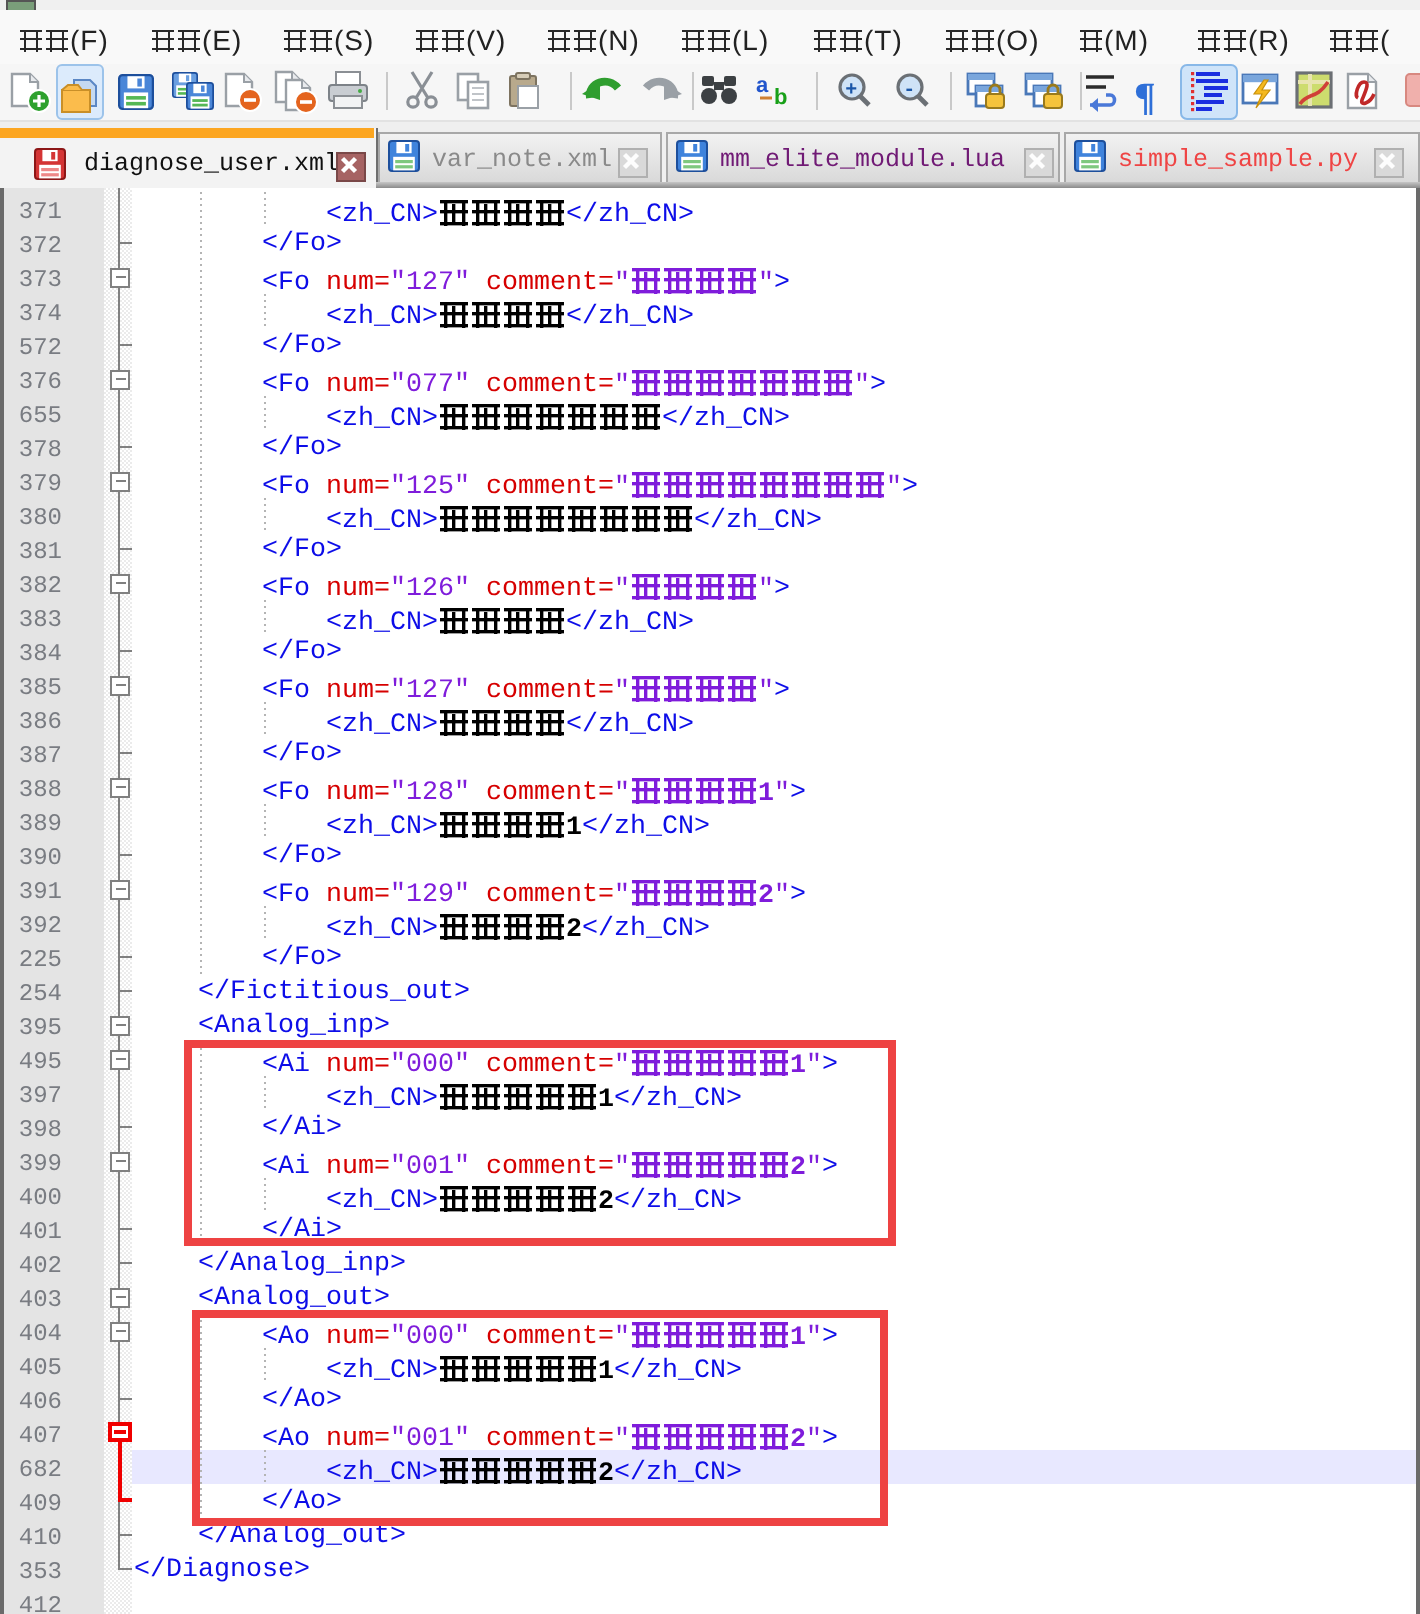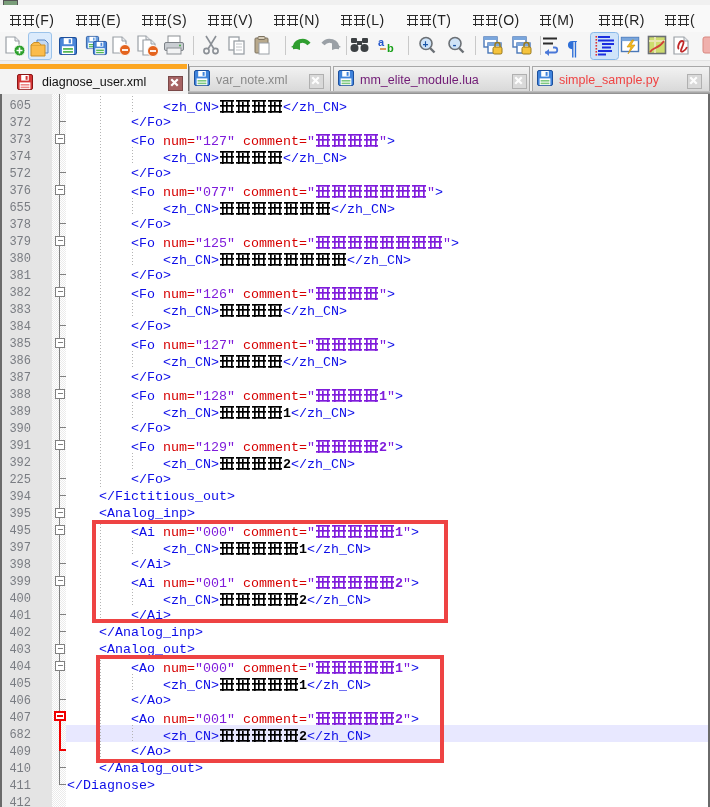--- a/index.html
+++ b/index.html
@@ -18,21 +18,21 @@
  background-size:11px 1.4px,11px 1.4px,11px 1.4px,1.4px 11px,1.4px 11px;
  background-position:0 0,0 4.8px,0 9.6px,2px 0,8.6px 0;}
 
 #titlebar {position:absolute;left:0;top:0;width:710px;height:5px;background:#f0f0f0}
 #menubar {position:absolute;left:0;top:5px;width:710px;height:27px;background:#f9f9f9}
 .mi {position:absolute;top:6.5px;font-size:14px;color:#222;letter-spacing:0.5px}
 .ml {font-family:"Liberation Sans"}
 #toolbar {position:absolute;left:0;top:32px;width:710px;height:28px;background:#f6f6f6;border-bottom:1px solid #e2e2e2}
 .tsep {position:absolute;top:36px;width:1px;height:19px;background:#c9c9c9}
 #tabbar {position:absolute;left:0;top:61px;width:710px;height:33px;background:#efefef}
-.tabtxt {position:absolute;font-family:Liberation Sans, sans-serif;font-size:12.5px}
+.tabtxt {position:absolute;font-family:Liberation Mono, monospace;font-size:12.5px}
 #tabline {position:absolute;left:188px;top:91px;width:522px;height:3px;background:linear-gradient(#c6c6c6,#8a8a8a)}
 
 #editor {position:absolute;left:0;top:94px;width:710px;height:713px;background:#fff}
 #lborder {position:absolute;left:0;top:94px;width:2px;height:713px;background:#6a6a6a}
 #rborder {position:absolute;left:708px;top:94px;width:2px;height:713px;background:#6a6a6a}
 #nummargin {position:absolute;left:2px;top:94px;width:50px;height:713px;background:#e4e4e4}
 #foldmargin {position:absolute;left:52px;top:94px;width:14px;height:713px;
  background-image:repeating-conic-gradient(#fff 0% 25%, #ebebeb 0% 50%);background-size:2px 2px}
 #caretline {position:absolute;left:66px;top:725px;width:642px;height:17px;background:#e8e8ff}
 #nums {position:absolute;left:9px;top:98px;width:22px;text-align:right;
@@ -307,21 +307,21 @@
 <div class="fb" style="top:439.5px"></div>
 <div class="fb" style="top:507.5px"></div>
 <div class="fb" style="top:524.5px"></div>
 <div class="fb" style="top:575.5px"></div>
 <div class="fb" style="top:643.5px"></div>
 <div class="fb" style="top:660.5px"></div>
 <div class="fbr" style="top:711px"></div>
 <div class="fvr" style="top:721px;height:29px"></div>
 <div class="ftr" style="top:749px"></div>
 <div id="nums">
-    <div class="ln">605</div>
+    <div class="ln">371</div>
     <div class="ln">372</div>
     <div class="ln">373</div>
     <div class="ln">374</div>
     <div class="ln">572</div>
     <div class="ln">376</div>
     <div class="ln">655</div>
     <div class="ln">378</div>
     <div class="ln">379</div>
     <div class="ln">380</div>
     <div class="ln">381</div>
@@ -330,34 +330,34 @@
     <div class="ln">384</div>
     <div class="ln">385</div>
     <div class="ln">386</div>
     <div class="ln">387</div>
     <div class="ln">388</div>
     <div class="ln">389</div>
     <div class="ln">390</div>
     <div class="ln">391</div>
     <div class="ln">392</div>
     <div class="ln">225</div>
-    <div class="ln">394</div>
+    <div class="ln">254</div>
     <div class="ln">395</div>
     <div class="ln">495</div>
     <div class="ln">397</div>
     <div class="ln">398</div>
     <div class="ln">399</div>
     <div class="ln">400</div>
     <div class="ln">401</div>
     <div class="ln">402</div>
     <div class="ln">403</div>
     <div class="ln">404</div>
     <div class="ln">405</div>
     <div class="ln">406</div>
     <div class="ln">407</div>
     <div class="ln">682</div>
     <div class="ln">409</div>
     <div class="ln">410</div>
-    <div class="ln">411</div>
+    <div class="ln">353</div>
     <div class="ln">412</div>
   </div>
 <div id="code"><div class="ln">            <span class="t">&lt;zh_CN&gt;</span><span class="k"><i class="z"></i><i class="z"></i><i class="z"></i><i class="z"></i></span><span class="t">&lt;/zh_CN&gt;</span></div><div class="ln">        <span class="t">&lt;/Fo&gt;</span></div><div class="ln">        <span class="t">&lt;Fo </span><span class="a">num</span><span class="a">=</span><span class="s">"127"</span> <span class="a">comment</span><span class="a">=</span><span class="s">"<i class="z"></i><i class="z"></i><i class="z"></i><i class="z"></i>"</span><span class="t">&gt;</span></div><div class="ln">            <span class="t">&lt;zh_CN&gt;</span><span class="k"><i class="z"></i><i class="z"></i><i class="z"></i><i class="z"></i></span><span class="t">&lt;/zh_CN&gt;</span></div><div class="ln">        <span class="t">&lt;/Fo&gt;</span></div><div class="ln">        <span class="t">&lt;Fo </span><span class="a">num</span><span class="a">=</span><span class="s">"077"</span> <span class="a">comment</span><span class="a">=</span><span class="s">"<i class="z"></i><i class="z"></i><i class="z"></i><i class="z"></i><i class="z"></i><i class="z"></i><i class="z"></i>"</span><span class="t">&gt;</span></div><div class="ln">            <span class="t">&lt;zh_CN&gt;</span><span class="k"><i class="z"></i><i class="z"></i><i class="z"></i><i class="z"></i><i class="z"></i><i class="z"></i><i class="z"></i></span><span class="t">&lt;/zh_CN&gt;</span></div><div class="ln">        <span class="t">&lt;/Fo&gt;</span></div><div class="ln">        <span class="t">&lt;Fo </span><span class="a">num</span><span class="a">=</span><span class="s">"125"</span> <span class="a">comment</span><span class="a">=</span><span class="s">"<i class="z"></i><i class="z"></i><i class="z"></i><i class="z"></i><i class="z"></i><i class="z"></i><i class="z"></i><i class="z"></i>"</span><span class="t">&gt;</span></div><div class="ln">            <span class="t">&lt;zh_CN&gt;</span><span class="k"><i class="z"></i><i class="z"></i><i class="z"></i><i class="z"></i><i class="z"></i><i class="z"></i><i class="z"></i><i class="z"></i></span><span class="t">&lt;/zh_CN&gt;</span></div><div class="ln">        <span class="t">&lt;/Fo&gt;</span></div><div class="ln">        <span class="t">&lt;Fo </span><span class="a">num</span><span class="a">=</span><span class="s">"126"</span> <span class="a">comment</span><span class="a">=</span><span class="s">"<i class="z"></i><i class="z"></i><i class="z"></i><i class="z"></i>"</span><span class="t">&gt;</span></div><div class="ln">            <span class="t">&lt;zh_CN&gt;</span><span class="k"><i class="z"></i><i class="z"></i><i class="z"></i><i class="z"></i></span><span class="t">&lt;/zh_CN&gt;</span></div><div class="ln">        <span class="t">&lt;/Fo&gt;</span></div><div class="ln">        <span class="t">&lt;Fo </span><span class="a">num</span><span class="a">=</span><span class="s">"127"</span> <span class="a">comment</span><span class="a">=</span><span class="s">"<i class="z"></i><i class="z"></i><i class="z"></i><i class="z"></i>"</span><span class="t">&gt;</span></div><div class="ln">            <span class="t">&lt;zh_CN&gt;</span><span class="k"><i class="z"></i><i class="z"></i><i class="z"></i><i class="z"></i></span><span class="t">&lt;/zh_CN&gt;</span></div><div class="ln">        <span class="t">&lt;/Fo&gt;</span></div><div class="ln">        <span class="t">&lt;Fo </span><span class="a">num</span><span class="a">=</span><span class="s">"128"</span> <span class="a">comment</span><span class="a">=</span><span class="s">"<i class="z"></i><i class="z"></i><i class="z"></i><i class="z"></i><b>1</b>"</span><span class="t">&gt;</span></div><div class="ln">            <span class="t">&lt;zh_CN&gt;</span><span class="k"><i class="z"></i><i class="z"></i><i class="z"></i><i class="z"></i><b>1</b></span><span class="t">&lt;/zh_CN&gt;</span></div><div class="ln">        <span class="t">&lt;/Fo&gt;</span></div><div class="ln">        <span class="t">&lt;Fo </span><span class="a">num</span><span class="a">=</span><span class="s">"129"</span> <span class="a">comment</span><span class="a">=</span><span class="s">"<i class="z"></i><i class="z"></i><i class="z"></i><i class="z"></i><b>2</b>"</span><span class="t">&gt;</span></div><div class="ln">            <span class="t">&lt;zh_CN&gt;</span><span class="k"><i class="z"></i><i class="z"></i><i class="z"></i><i class="z"></i><b>2</b></span><span class="t">&lt;/zh_CN&gt;</span></div><div class="ln">        <span class="t">&lt;/Fo&gt;</span></div><div class="ln">    <span class="t">&lt;/Fictitious_out&gt;</span></div><div class="ln">    <span class="t">&lt;Analog_inp&gt;</span></div><div class="ln">        <span class="t">&lt;Ai </span><span class="a">num</span><span class="a">=</span><span class="s">"000"</span> <span class="a">comment</span><span class="a">=</span><span class="s">"<i class="z"></i><i class="z"></i><i class="z"></i><i class="z"></i><i class="z"></i><b>1</b>"</span><span class="t">&gt;</span></div><div class="ln">            <span class="t">&lt;zh_CN&gt;</span><span class="k"><i class="z"></i><i class="z"></i><i class="z"></i><i class="z"></i><i class="z"></i><b>1</b></span><span class="t">&lt;/zh_CN&gt;</span></div><div class="ln">        <span class="t">&lt;/Ai&gt;</span></div><div class="ln">        <span class="t">&lt;Ai </span><span class="a">num</span><span class="a">=</span><span class="s">"001"</span> <span class="a">comment</span><span class="a">=</span><span class="s">"<i class="z"></i><i class="z"></i><i class="z"></i><i class="z"></i><i class="z"></i><b>2</b>"</span><span class="t">&gt;</span></div><div class="ln">            <span class="t">&lt;zh_CN&gt;</span><span class="k"><i class="z"></i><i class="z"></i><i class="z"></i><i class="z"></i><i class="z"></i><b>2</b></span><span class="t">&lt;/zh_CN&gt;</span></div><div class="ln">        <span class="t">&lt;/Ai&gt;</span></div><div class="ln">    <span class="t">&lt;/Analog_inp&gt;</span></div><div class="ln">    <span class="t">&lt;Analog_out&gt;</span></div><div class="ln">        <span class="t">&lt;Ao </span><span class="a">num</span><span class="a">=</span><span class="s">"000"</span> <span class="a">comment</span><span class="a">=</span><span class="s">"<i class="z"></i><i class="z"></i><i class="z"></i><i class="z"></i><i class="z"></i><b>1</b>"</span><span class="t">&gt;</span></div><div class="ln">            <span class="t">&lt;zh_CN&gt;</span><span class="k"><i class="z"></i><i class="z"></i><i class="z"></i><i class="z"></i><i class="z"></i><b>1</b></span><span class="t">&lt;/zh_CN&gt;</span></div><div class="ln">        <span class="t">&lt;/Ao&gt;</span></div><div class="ln">        <span class="t">&lt;Ao </span><span class="a">num</span><span class="a">=</span><span class="s">"001"</span> <span class="a">comment</span><span class="a">=</span><span class="s">"<i class="z"></i><i class="z"></i><i class="z"></i><i class="z"></i><i class="z"></i><b>2</b>"</span><span class="t">&gt;</span></div><div class="ln">            <span class="t">&lt;zh_CN&gt;</span><span class="k"><i class="z"></i><i class="z"></i><i class="z"></i><i class="z"></i><i class="z"></i><b>2</b></span><span class="t">&lt;/zh_CN&gt;</span></div><div class="ln">        <span class="t">&lt;/Ao&gt;</span></div><div class="ln">    <span class="t">&lt;/Analog_out&gt;</span></div><div class="ln"><span class="t">&lt;/Diagnose&gt;</span></div><div class="ln"></div></div>
 <div class="redrect" style="left:92px;top:520px;width:348px;height:95px"></div>
 <div class="redrect" style="left:96px;top:655px;width:340px;height:100px"></div>
 </body></html>

